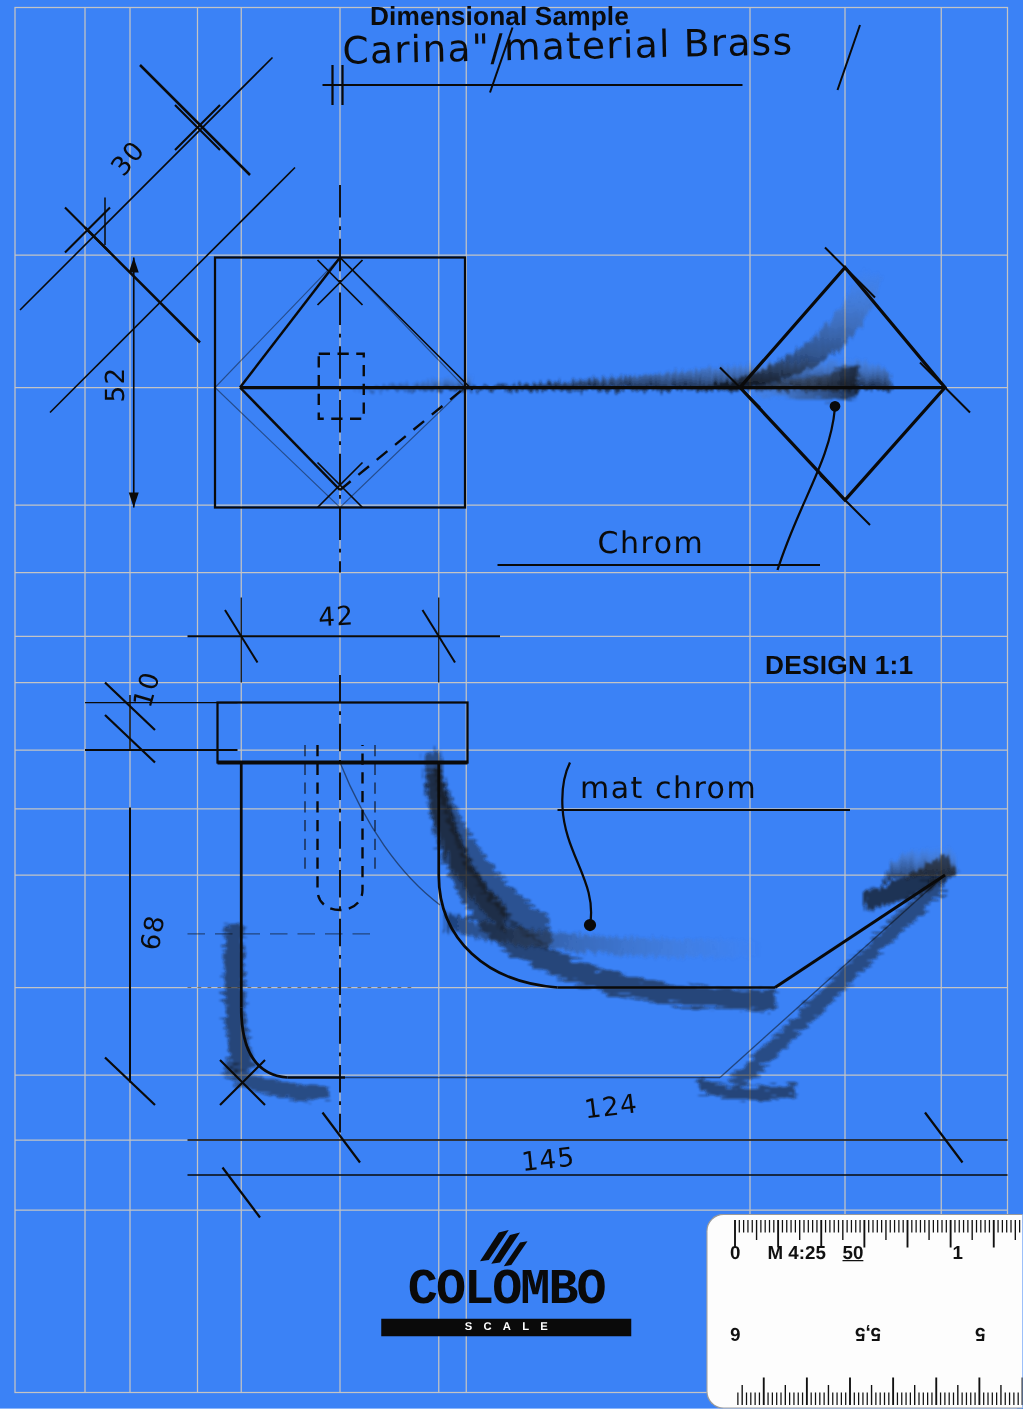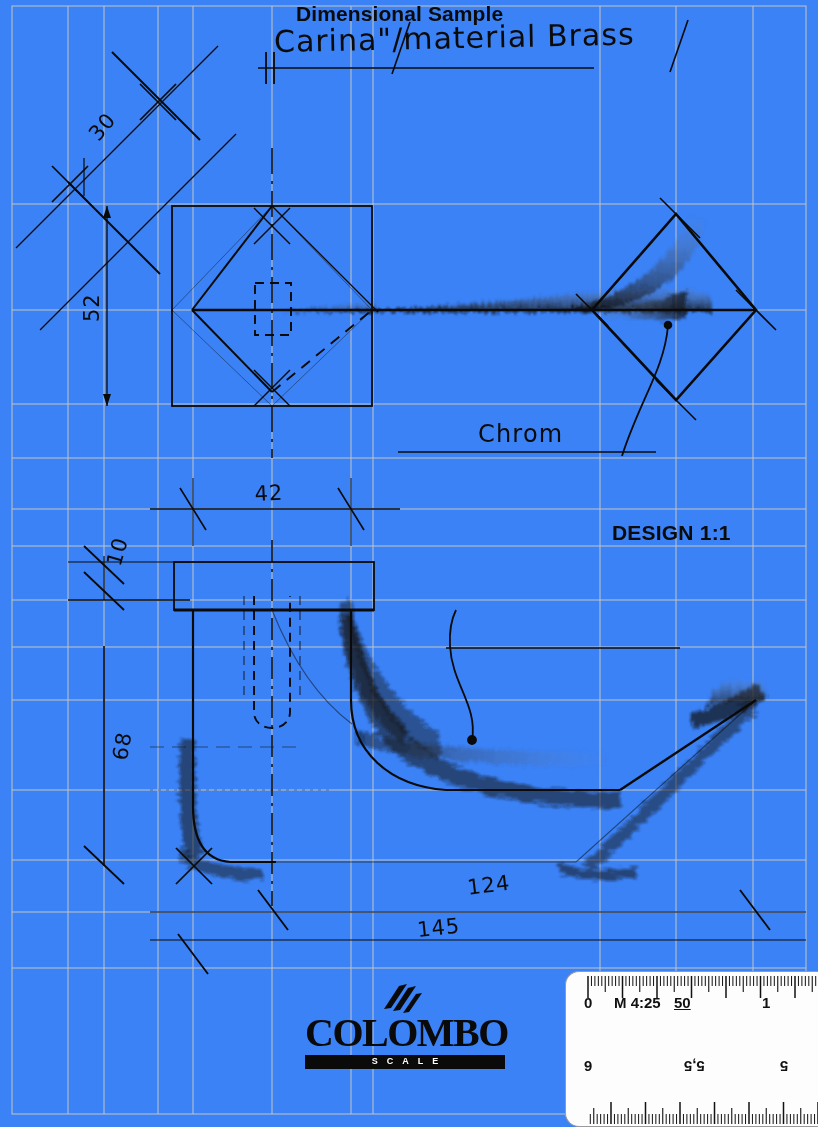--- a/index.html
+++ b/index.html
@@ -89,21 +89,21 @@
   }
   
   #logo {
     position: absolute;
     left: 305px;
     top: 982px;
     width: 200px;
     text-align: center;
   }
   #logo-word {
-    font-family: Liberation Serif, serif;
+    font-family: Liberation Mono, monospace;
     font-size: 40px;
     font-weight: bold;
     letter-spacing: -1.5px;
     color: #0a0a0a;
     line-height: 1;
   }
   #logo-sub {
     margin-top: 2px;
     background: #0a0a0a;
     color: #ffffff;
@@ -364,20 +364,21 @@
   </svg>
 
   <div class="txt" id="title-text" style="left:296px; top:2px;">Dimensional Sample</div>
 
   <div class="txt hand" id="subtitle-text" style="left:274px; top:24px;">Carina"/material Brass</div>
 
   <div class="txt" id="scale-text" style="left:612px; top:521px;">DESIGN 1:1</div>
 
   <div class="txt hand annot" style="left:478px; top:420px;">Chrom</div>
 
+  <div class="txt hand annot" style="left:464px; top:616px;">mat chrom</div>
 
   <div class="txt hand dim" style="left:84px; top:130px; transform:rotate(-50deg); transform-origin:left top;">30</div>
 
   <div class="txt hand dim" style="left:80px; top:322px; transform:rotate(-90deg); transform-origin:left top;">52</div>
 
   <div class="txt hand dim" style="left:254px; top:482px; transform:rotate(-3deg); transform-origin:left top;">42</div>
 
   <div class="txt hand dim" style="left:102px; top:562px; transform:rotate(-74deg); transform-origin:left top;">10</div>
 
   <div class="txt hand dim" style="left:108px; top:758px; transform:rotate(-80deg); transform-origin:left top;">68</div>

